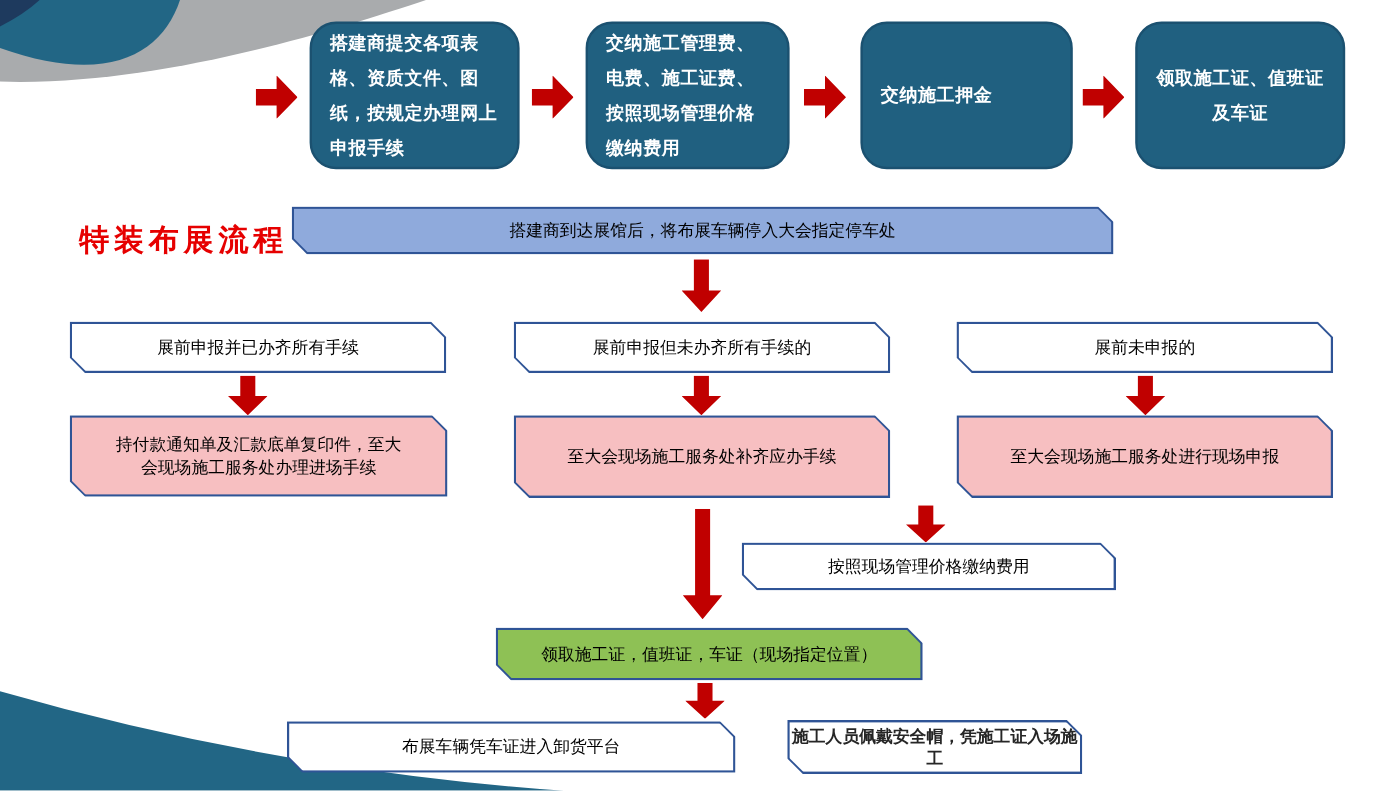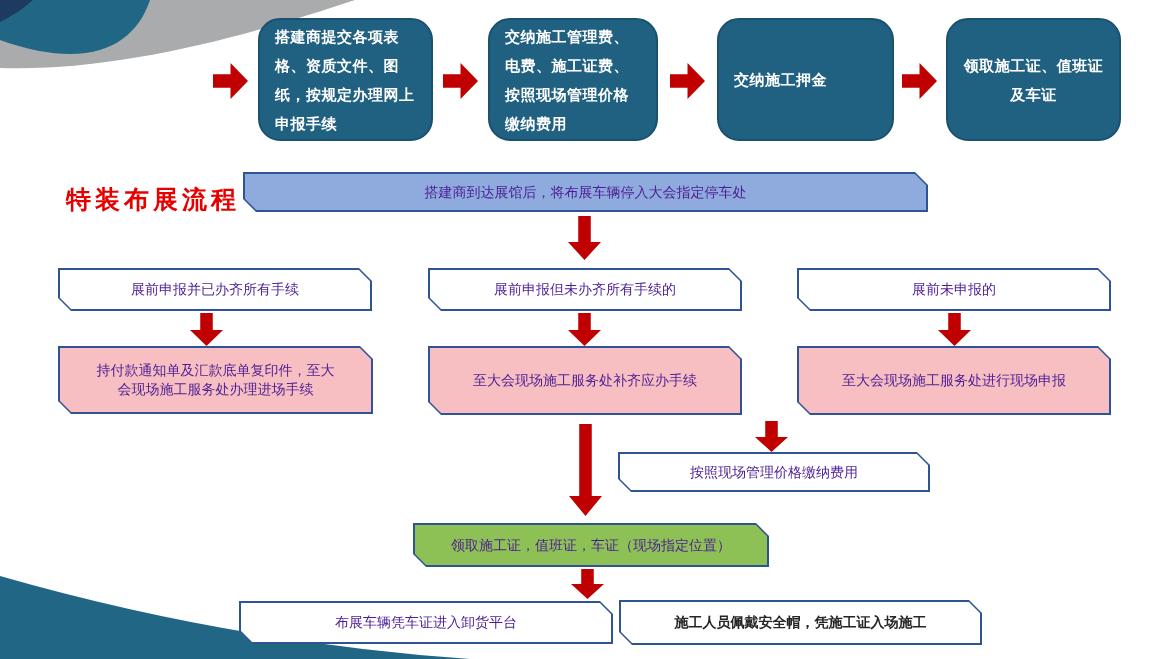--- a/index.html
+++ b/index.html
@@ -17,21 +17,21 @@
   }
   
   .snip{
     background:#2F5496;z-index:2;
     clip-path:polygon(0 0,calc(100% - 13px) 0,100% 13px,100% 100%,13px 100%,0 calc(100% - 13px));
   }
   .snip .in{
     position:absolute;inset:1.6px;
     clip-path:polygon(0 0,calc(100% - 12px) 0,100% 12px,100% 100%,12px 100%,0 calc(100% - 12px));
     display:flex;align-items:center;justify-content:center;text-align:center;
-    font-size:14px;color:#4c1d95;line-height:19px;
+    font-size:14px;color:#000000;line-height:19px;
   }
   .fill-periwinkle{background:#8FAADC;}
   .fill-white{background:#ffffff;}
   .fill-pink{background:#F7BFC1;}
   .fill-green{background:#8EC155;}
   
   .arr-r{
     background:#C00000;width:35px;height:36px;z-index:2;
     clip-path:polygon(0 31%,50% 31%,50% 0,100% 50%,50% 100%,50% 69%,0 69%);
   }
@@ -138,19 +138,19 @@
     </div>
   </div>
 
   <div class="abs arr-d" style="left:571px;top:569px;height:30px;--h:15px;"></div>
 
   <div class="abs snip" style="left:239px;top:601px;width:374px;height:43px;">
     <div class="in fill-white">
       <span>布展车辆凭车证进入卸货平台</span>
     </div>
   </div>
-  <div class="abs snip bold-text" style="left:619px;top:600px;width:363px;height:45px;">
+  <div class="abs snip bold-text" style="left:656px;top:600px;width:246px;height:45px;">
     <div class="in fill-white">
       <span>施工人员佩戴安全帽，凭施工证入场施工</span>
     </div>
   </div>
 
 </div>
 
 </body></html>

